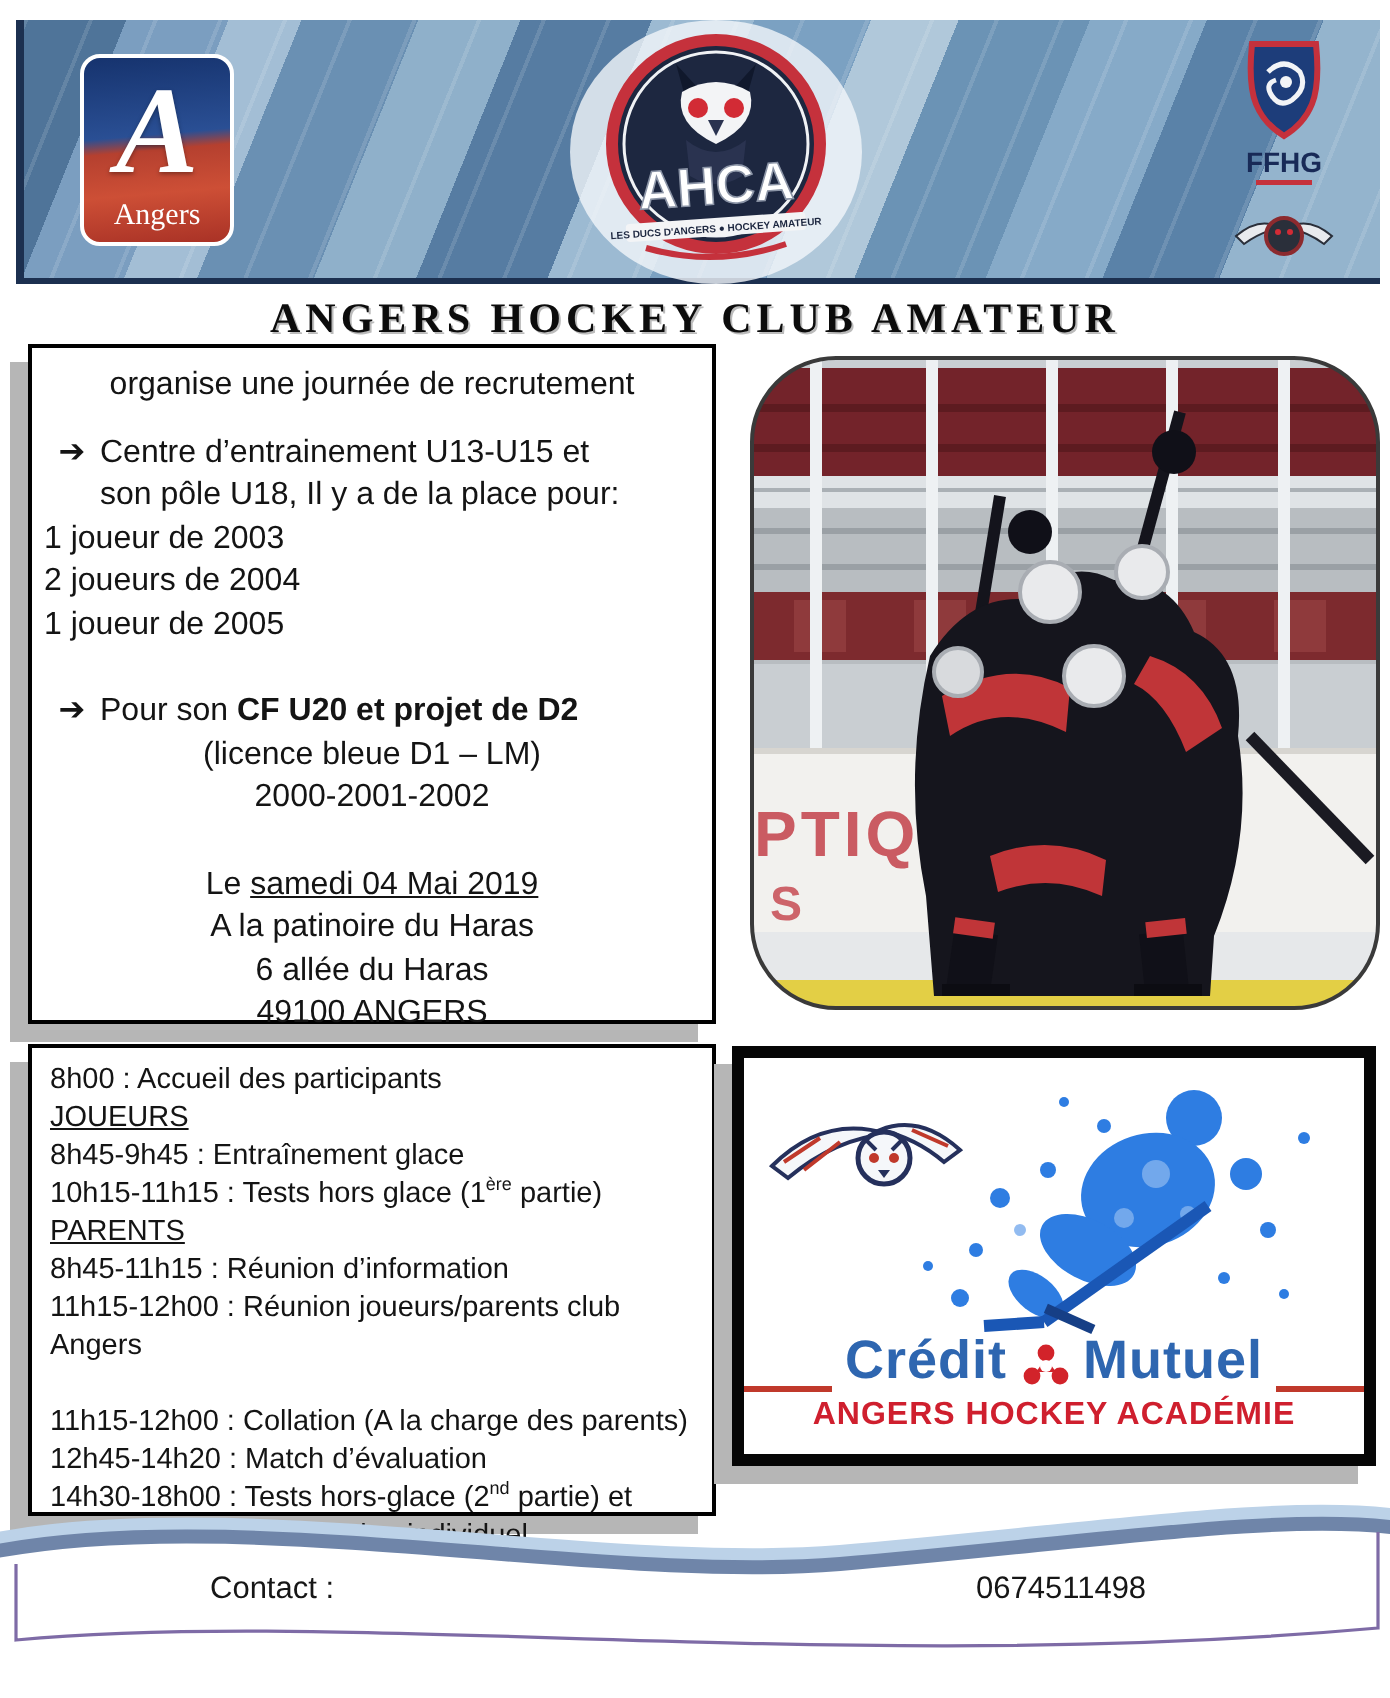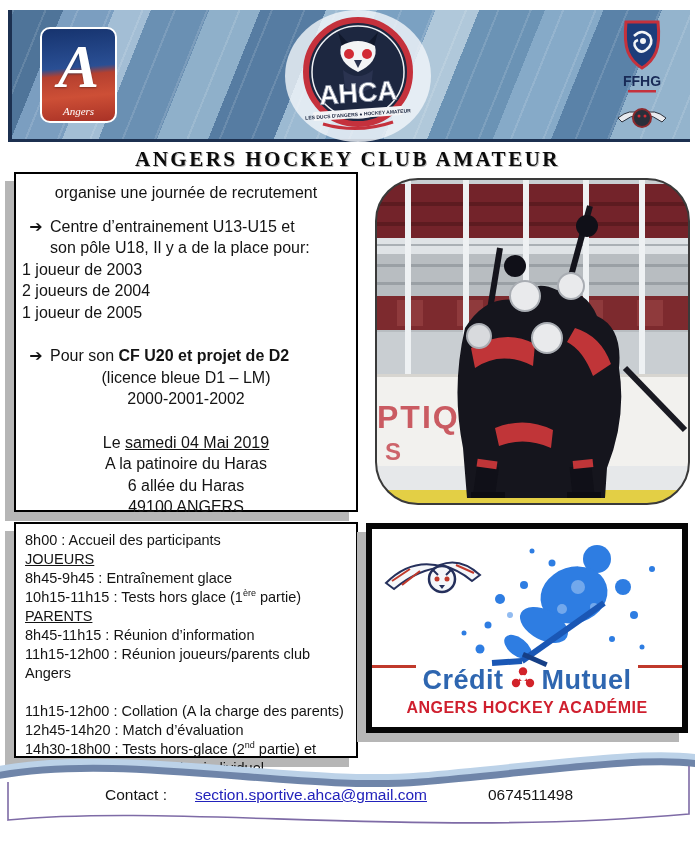--- a/index.html
+++ b/index.html
@@ -23,21 +23,21 @@
     border:2px solid #fff; border-radius:10px; overflow:hidden;
     background:linear-gradient(175deg,#16336e 0%,#2a4f94 42%,#b5402f 50%,#cd4f36 72%,#a93226 100%);
   }
   .angers-letter {
     position:absolute; left:0; right:0; top:2px; text-align:center;
     font-family:"Liberation Serif", serif; font-style:italic; font-weight:bold;
     font-size:62px; color:#fff; line-height:70px; text-shadow:0 1px 2px rgba(0,0,0,.35);
   }
   .angers-word {
     position:absolute; left:0; right:0; bottom:4px; text-align:center;
-    font-family:"Liberation Serif", serif; font-style:italic; font-size:11px; color:#fff;
+    font-family:"Liberation Serif", serif; font-size:15px; color:#fff;
   }
   .ahca-logo { position:absolute; left:271px; top:0; width:150px; height:132px; }
   .ffhg-logo { position:absolute; right:18px; top:8px; width:60px; height:120px; }
 
   
   .doc-title {
     position:absolute; left:0; top:147px; width:100%; text-align:center;
     font-family:"Liberation Serif", serif; font-weight:bold; font-size:21px;
     letter-spacing:2.5px; color:#0c0c0c; text-shadow:1px 1px 0 rgba(60,60,60,.35);
   }
@@ -72,21 +72,21 @@
   .gap19 { height:19px; }
 
   
   .cm-box {
     position:absolute; left:366px; top:523px; width:322px; height:210px;
     background:#fff; border:6px solid #060606; box-shadow:-9px 9px 0 0 #b6b6b6;
   }
   .cm-art { position:absolute; left:0; top:0; width:100%; height:140px; }
   .cm-wordmark {
     position:absolute; left:0; top:136px; width:100%; display:flex;
-    align-items:flex-start; justify-content:center; gap:6px;
+    align-items:flex-end; justify-content:center; gap:6px;
   }
   .cm-line { width:44px; height:3px; background:#c0392b; }
   .cm-word { font-size:27px; font-weight:bold; color:#2e66b0; letter-spacing:0.5px; }
   .cm-subtitle {
     position:absolute; left:0; top:170px; width:100%; text-align:center;
     font-size:16px; font-weight:bold; color:#cf1f2e; letter-spacing:0.5px;
   }
 
   
   .footer-wave { position:absolute; left:0; top:742px; width:695px; height:107px; }
@@ -334,17 +334,16 @@
     <div class="cm-subtitle">ANGERS HOCKEY ACADÉMIE</div>
   </div>
 
   <svg class="footer-wave" viewBox="0 0 695 107">
     <path d="M-4,28 C120,4 300,44 420,34 C540,24 640,8 699,16" fill="none" stroke="#bcd2e8" stroke-width="7"></path>
     <path d="M-4,34 C120,10 300,50 420,40 C540,30 640,14 699,22" fill="none" stroke="#6f85a9" stroke-width="7"></path>
     <path d="M8,40 L8,78 C180,62 420,96 689,72 L689,24" fill="none" stroke="#7e6ba6" stroke-width="1.6"></path>
   </svg>
   <div class="footer-text">
     <span class="contact-label">Contact :</span>
-    <a class="contact-email" href="#">section.sportive.ahca@gmail.com</a>
     <span class="contact-phone">0674511498</span>
   </div>
 
 </div>
 
 </body></html>

